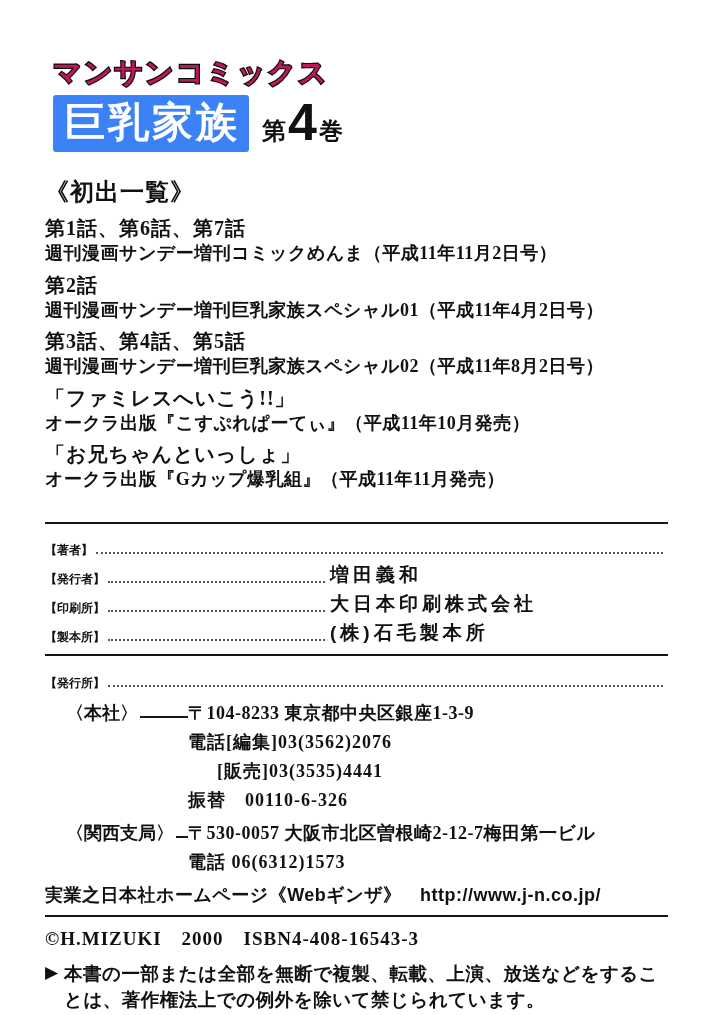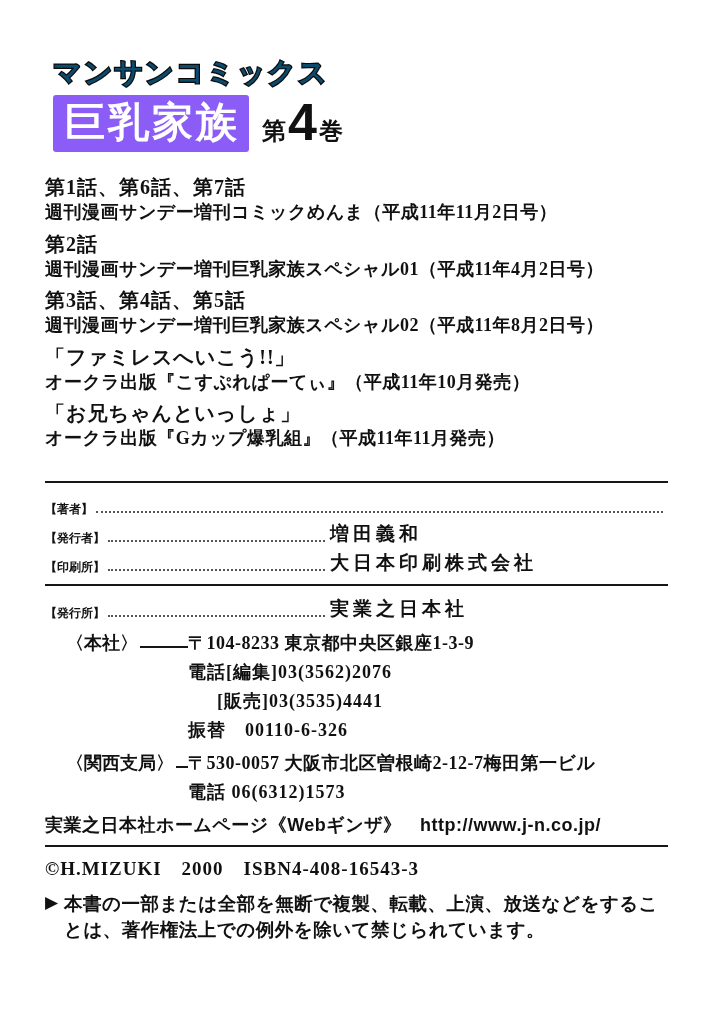--- a/index.html
+++ b/index.html
@@ -13,27 +13,27 @@
   .page { width:713px; height:1015px; padding:0 45px; }
 
   
   .logo-block { padding-top:54px; padding-left:8px; }
   .series-logo {
     display:inline-block;
     font-family:Liberation Sans, sans-serif;
     font-weight:bold;
     font-size:28px;
     letter-spacing:2px;
-    color:#0c4a6e;
+    color:#be185d;
     -webkit-text-stroke:2.4px #0a0a0a;
     paint-order:stroke fill;
   }
   .title-row { display:flex; align-items:flex-end; margin-top:3px; }
   .title-box {
-    background:#8b5cf6;
+    background:#3b82f6;
     color:#fff;
     font-family:"Liberation Sans","DejaVu Sans",sans-serif;
     font-weight:bold;
     font-size:41px;
     line-height:1;
     letter-spacing:3px;
     padding:7px 9px 9px 11px;
     border-radius:3px;
   }
   .volume { display:flex; align-items:flex-end; margin-left:13px; padding-bottom:9px; font-weight:bold; }
@@ -103,20 +103,21 @@
       <div class="title-box">巨乳家族</div>
       <div class="volume">
         <span class="vol-pre">第</span>
         <span class="vol-num">4</span>
         <span class="vol-suf">巻</span>
       </div>
     </div>
   </div>
 
   <div class="fp">
+    <div class="fp-heading">《初出一覧》</div>
 
     <div class="fp-entry">
       <div class="fp-title">第1話、第6話、第7話</div>
       <div class="fp-source">週刊漫画サンデー増刊コミックめんま（平成11年11月2日号）</div>
     </div>
     <div class="fp-entry">
       <div class="fp-title">第2話</div>
       <div class="fp-source">週刊漫画サンデー増刊巨乳家族スペシャル01（平成11年4月2日号）</div>
     </div>
     <div class="fp-entry">
@@ -143,29 +144,33 @@
     <div class="credit-row">
       <span class="credit-label">【発行者】</span>
       <span class="leader"></span>
       <span class="credit-value">増田義和</span>
     </div>
     <div class="credit-row">
       <span class="credit-label">【印刷所】</span>
       <span class="leader"></span>
       <span class="credit-value">大日本印刷株式会社</span>
     </div>
+    <div class="credit-row">
+      <span class="credit-label">【製本所】</span>
+      <span class="leader"></span>
+      <span class="credit-value">(株)石毛製本所</span>
+    </div>
   </div>
 
   <hr class="rule rule-2">
 
   <div class="publisher">
     <div class="credit-row">
       <span class="credit-label">【発行所】</span>
       <span class="leader"></span>
-      <span class="credit-value">実業之日本社</span>
     </div>
 
     <div class="office">
       <div class="office-head">
         <span class="office-name-wrap">
           <span class="office-name">〈本社〉</span>
           <span class="office-dash"></span>
         </span>
         <span class="office-address">〒104-8233 東京都中央区銀座1-3-9</span>
       </div>

